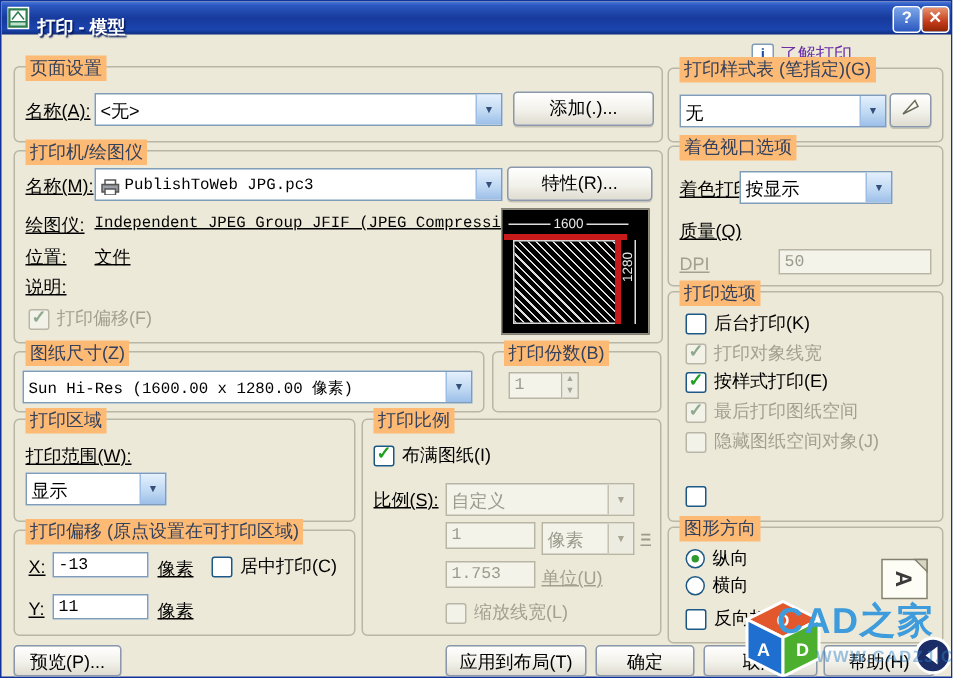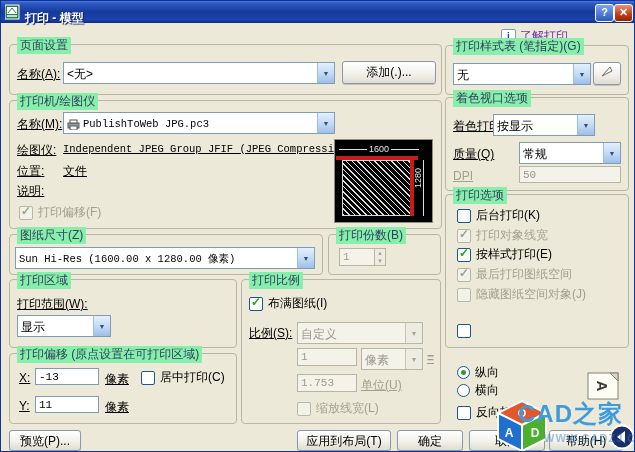--- a/index.html
+++ b/index.html
@@ -9,21 +9,21 @@
   .titlebar{position:absolute;left:0;top:0;width:100%;height:22px;
     background:linear-gradient(180deg,#4A77D8 0%,#2B58C0 12%,#173A9C 50%,#1B44AE 85%,#102C7E 100%);
     display:flex;align-items:center;}
   .titletext{color:#fff;font-weight:bold;font-size:12px;margin-left:4px;text-shadow:1px 1px 1px #07195A;margin-top:12px;}
   .tbtn{position:absolute;top:3px;width:17px;height:16px;border:1px solid #fff;border-radius:3px;
     color:#fff;font-weight:bold;font-size:11px;line-height:14px;text-align:center;cursor:pointer;}
   .tbtn.help{background:linear-gradient(180deg,#7CA7E8,#2B58C0);}
   .tbtn.close{background:linear-gradient(180deg,#E8946F,#C43C1A 60%,#8F2403);}
   
   .grp{position:absolute;border:1px solid #B9B6A6;border-radius:4px;}
-  .gt{position:absolute;top:-8px;left:7px;background:#86efac;padding:0 3px;color:#33415C;white-space:nowrap;}
+  .gt{position:absolute;top:-8px;left:7px;background:#fdba74;padding:0 3px;color:#33415C;white-space:nowrap;}
   .lbl{position:absolute;white-space:nowrap;text-decoration:underline;}
   .dimtx{color:#A3A091;}
   .mono{font-family:"Liberation Mono",monospace;font-size:10.5px;}
   
   .combo{position:absolute;background:#fff;border:1px solid #7F9DB9;display:flex;align-items:stretch;overflow:hidden;}
   .combo .tx{flex:1;padding:2px 3px 0 3px;white-space:nowrap;overflow:hidden;display:flex;align-items:center;gap:3px;}
   .combo .ar{width:16px;display:flex;align-items:center;justify-content:center;color:#34507A;font-size:7px;
     background:linear-gradient(180deg,#E4F0FD,#BDD7F2 60%,#9CBEE8);border-left:1px solid #9EBEE6;}
   .combo.dis{background:#F4F3EA;border-color:#B8B5A5;color:#9C9A8C;}
   .combo.dis .ar{background:#EDECE0;color:#A8A593;border-left:1px solid #C5C2B2;}
@@ -106,20 +106,21 @@
     <span class="tx">
       <svg width="13" height="11">
         <rect x="1" y="4" width="11" height="5" fill="#9AA0A8" stroke="#555"></rect>
         <rect x="3" y="1" width="7" height="3" fill="#fff" stroke="#555"></rect>
         <rect x="3" y="7" width="7" height="4" fill="#fff" stroke="#555"></rect>
       </svg>
       <span class="mono">PublishToWeb JPG.pc3</span>
     </span>
     <span class="ar">▼</span>
   </div>
+  <div class="btn" style="left:337px;top:110px;width:95px;height:19px">特性(R)...</div>
   <span class="lbl" style="left:16px;top:141px">绘图仪:</span>
   <span class="lbl mono" style="left:62px;top:142px">Independent JPEG Group JFIF (JPEG Compressi...</span>
   <span class="lbl" style="left:16px;top:162px">位置:</span>
   <span class="lbl" style="left:62px;top:162px">文件</span>
   <span class="lbl" style="left:16px;top:182px">说明:</span>
   <div class="row on dim" style="left:18px;top:203px">
     <span class="cb on dim"></span>
     <span class="rlbl">打印偏移(F)</span>
   </div>
 
@@ -218,24 +219,20 @@
 
   <div class="grp" style="left:444px;top:96px;width:182px;height:92px">
     <span class="gt">着色视口选项</span>
   </div>
   <span class="lbl" style="left:452px;top:117px">着色打印(D)</span>
   <div class="combo" style="left:492px;top:113px;width:100px;height:20px">
     <span class="tx">按显示</span>
     <span class="ar">▼</span>
   </div>
   <span class="lbl" style="left:452px;top:145px">质量(Q)</span>
-  <div class="combo" style="left:518px;top:141px;width:100px;height:20px">
-    <span class="tx">常规</span>
-    <span class="ar">▼</span>
-  </div>
   <span class="lbl dimtx" style="left:452px;top:168px">DPI</span>
   <input class="inp dis" style="left: 518px; top: 165px; width: 94px; height: 15px;" readonly="" value="50">
 
   <div class="grp" style="left:444px;top:193px;width:182px;height:152px">
     <span class="gt">打印选项</span>
   </div>
   <div class="row" style="left:456px;top:206px">
     <span class="cb"></span>
     <span class="rlbl">后台打印(K)</span>
   </div>
@@ -252,20 +249,23 @@
     <span class="rlbl">按样式打印(E)</span>
   </div>
   <div class="row dim" style="left:456px;top:285px">
     <span class="cb dim"></span>
     <span class="rlbl">隐藏图纸空间对象(J)</span>
   </div>
   <div class="row" style="left:456px;top:323px">
     <span class="cb"></span>
   </div>
 
+  <div class="grp" style="left:444px;top:350px;width:182px;height:76px">
+    <span class="gt">图形方向</span>
+  </div>
   <div class="row" style="left:456px;top:363px">
     <span class="rb on"></span>
     <span class="rlbl">纵向</span>
   </div>
   <div class="row" style="left:456px;top:381px">
     <span class="rb"></span>
     <span class="rlbl">横向</span>
   </div>
   <div class="row" style="left:456px;top:403px">
     <span class="cb"></span>

